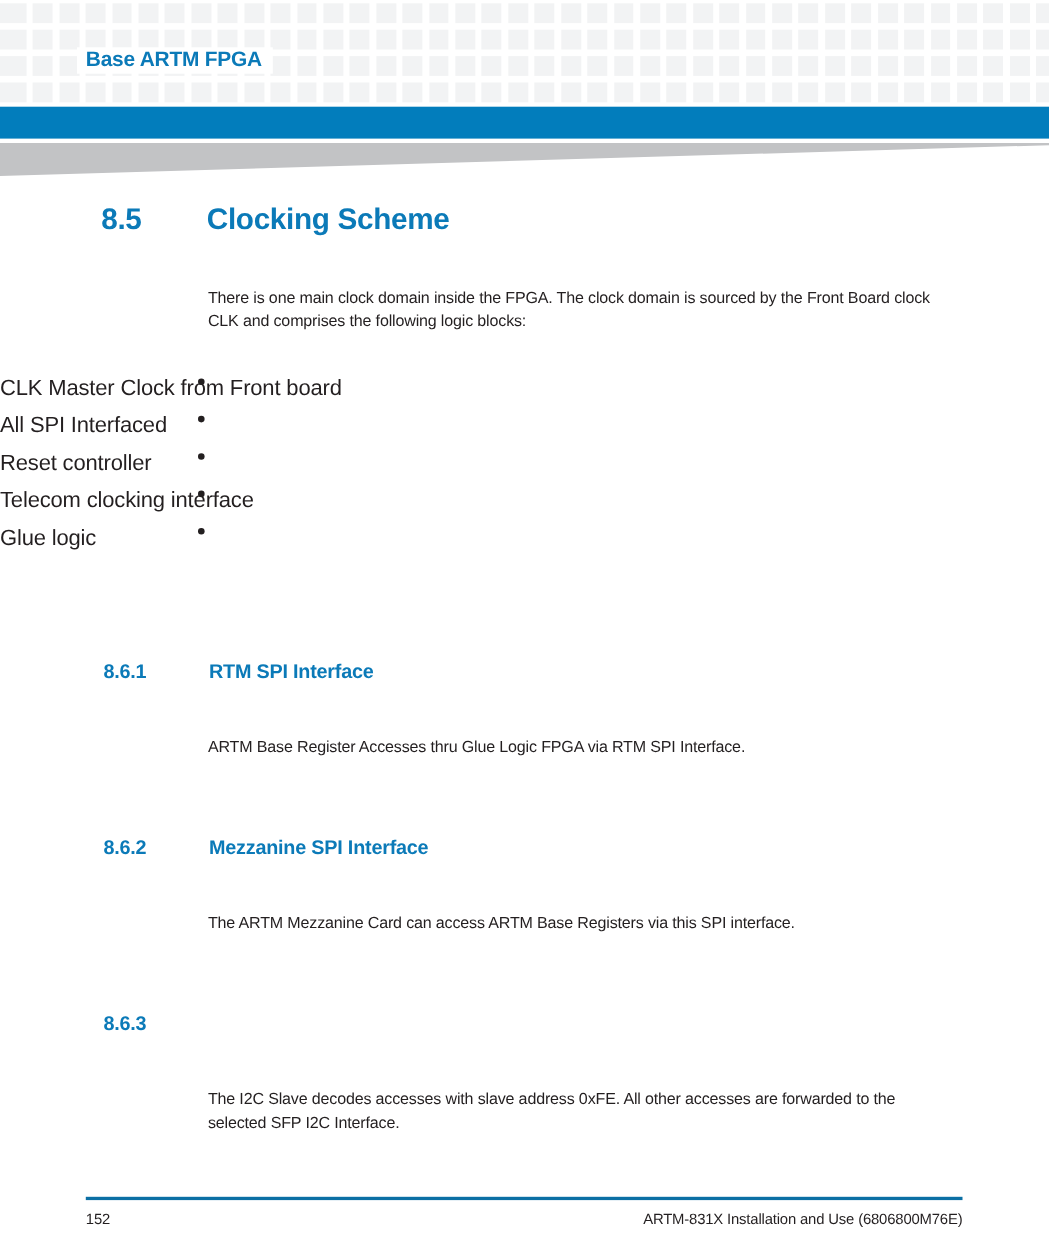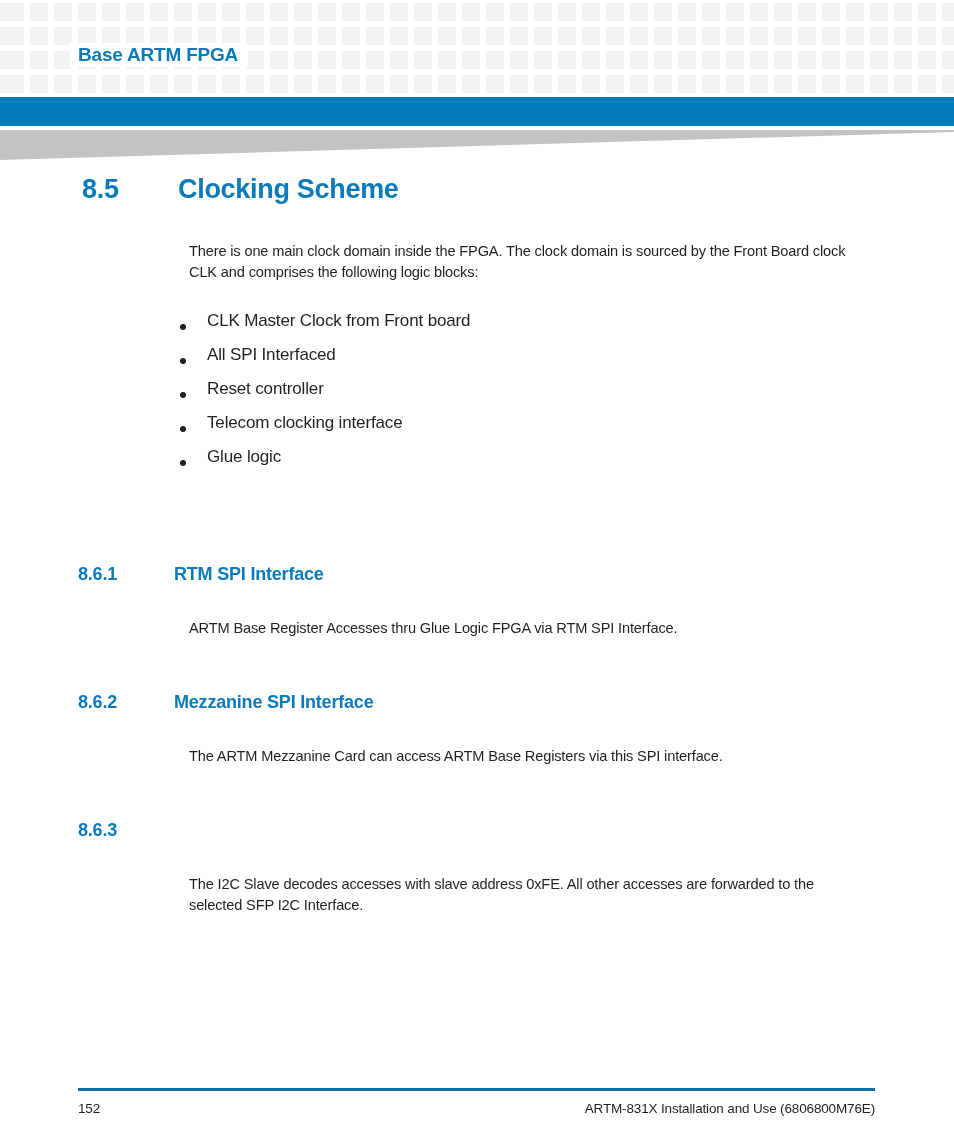--- a/index.html
+++ b/index.html
@@ -92,21 +92,21 @@
     position: absolute;
     left: 0;
     top: 168px;
     width: 954px;
   }
 
   .h1-row {
     display: flex;
     align-items: center;
     padding-left: 78px;
-    margin: 4px;
+    margin: 14px;
   }
   .h1-num {
     color: #0b7ab8;
     font-size: 27px;
     font-weight: bold;
     line-height: 34px;
     width: 96px;
     flex: 0 0 96px;
     letter-spacing: -0.3px;
   }
@@ -115,21 +115,21 @@
     font-size: 27px;
     font-weight: bold;
     line-height: 34px;
     letter-spacing: -0.3px;
   }
 
   .h2-row {
     display: flex;
     align-items: flex-end;
     padding-left: 78px;
-    margin: 0;
+    margin: 16px;
   }
   .h2-num {
     color: #0b7ab8;
     font-size: 18px;
     font-weight: bold;
     line-height: 24px;
     width: 96px;
     flex: 0 0 96px;
     letter-spacing: -0.2px;
   }
@@ -154,28 +154,27 @@
     padding-right: 72px;
   }
 
   .bullet-list {
     margin: 0;
     padding: 0;
     list-style: none;
   }
   .bullet-item {
     position: relative;
-    padding-left: 207px;
-    font-size: 17px;
+    font-size: 20px;
     line-height: 21px;
     color: #231f20;
     letter-spacing: -0.15px;
     height: 34px;
     display: flex;
-    align-items: flex-start;
+    align-items: flex-end;
   }
   .bullet-dot {
     position: absolute;
     left: 180px;
     top: 50%;
     margin-top: -3px;
     width: 6px;
     height: 6px;
     border-radius: 50%;
     background: #231f20;

